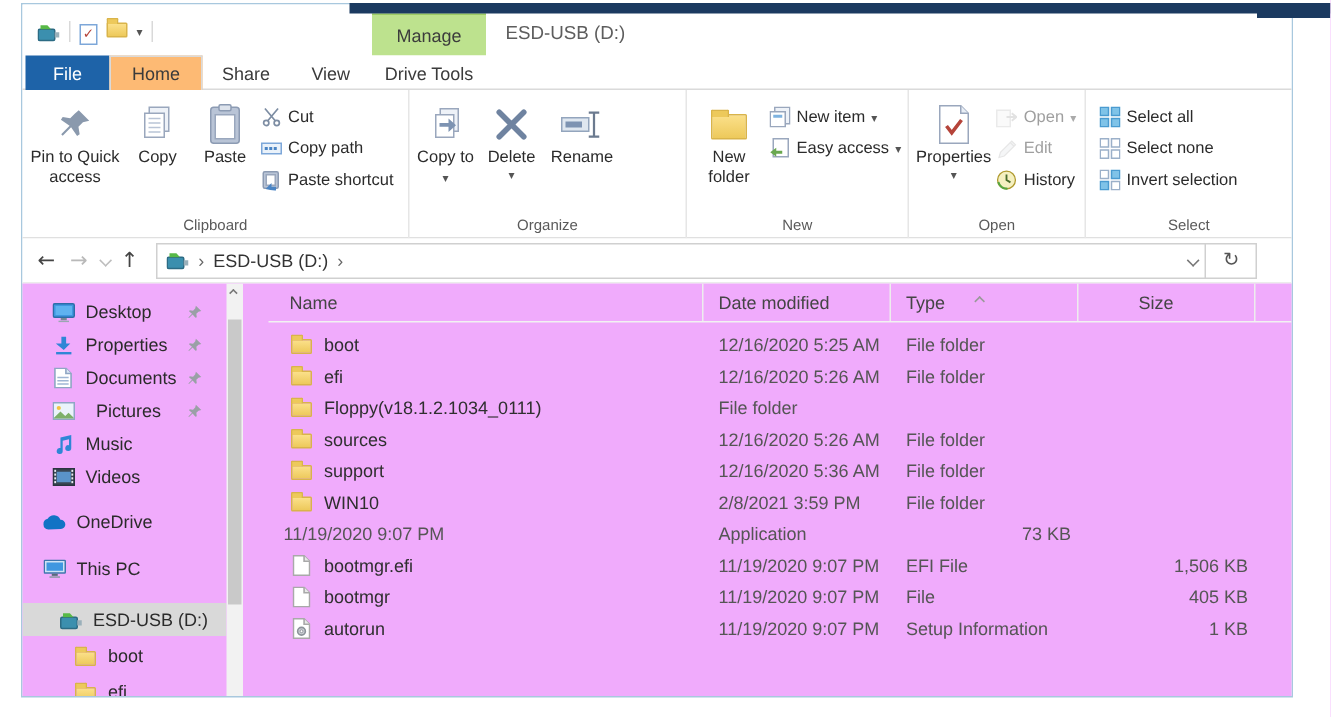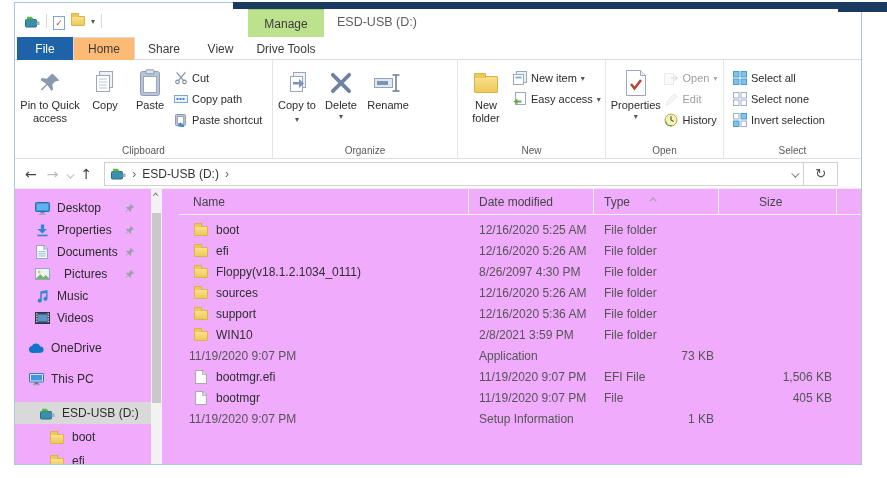--- a/index.html
+++ b/index.html
@@ -573,21 +573,20 @@
               <div class="typec">File folder</div>
               <div class="sizec"></div>
             </div>
             <div class="frow">
               <div class="namec">
                 <span class="ic">
                   <span class="fold"></span>
                 </span>
                 <span>Floppy(v18.1.2.1034_0111)</span>
               </div>
-              <div class="datec">8/26/2097 4:30 PM</div>
               <div class="typec">File folder</div>
               <div class="sizec"></div>
             </div>
             <div class="frow">
               <div class="namec">
                 <span class="ic">
                   <span class="fold"></span>
                 </span>
                 <span>sources</span>
               </div>
@@ -644,20 +643,31 @@
                     <path d="M7.1 0.5v3.4h3.4" fill="#e8e8e8" stroke="#a9a9a9"></path>
                   </svg>
                 </span>
                 <span>bootmgr</span>
               </div>
               <div class="datec">11/19/2020 9:07 PM</div>
               <div class="typec">File</div>
               <div class="sizec">405 KB</div>
             </div>
             <div class="frow">
+              <div class="namec">
+                <span class="ic">
+                  <svg width="12" height="14" viewBox="0 0 11 13">
+                    <path d="M0.5 0.5h6.6l3.4 3.4v8.6H0.5z" fill="#fff" stroke="#a9a9a9"></path>
+                    <path d="M7.1 0.5v3.4h3.4" fill="#e8e8e8" stroke="#a9a9a9"></path>
+                    <circle cx="5.5" cy="8.2" r="2.4" fill="#c9cdd2" stroke="#8d939b"></circle>
+                    <circle cx="5.5" cy="8.2" r="0.9" fill="#fff" stroke="#8d939b" stroke-width="0.6"></circle>
+                  </svg>
+                </span>
+                <span>autorun</span>
+              </div>
               <div class="datec">11/19/2020 9:07 PM</div>
               <div class="typec">Setup Information</div>
               <div class="sizec">1 KB</div>
             </div>
           </div>
       </div>
     </div>
 
   </div>
 </div>

